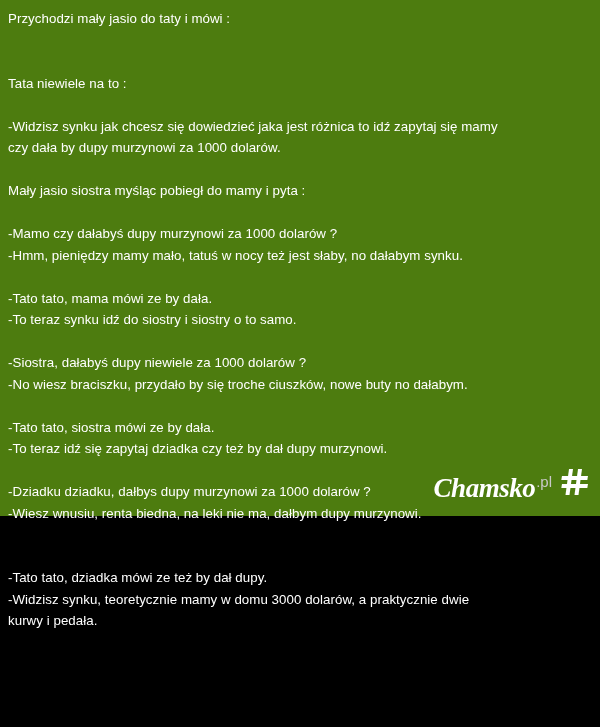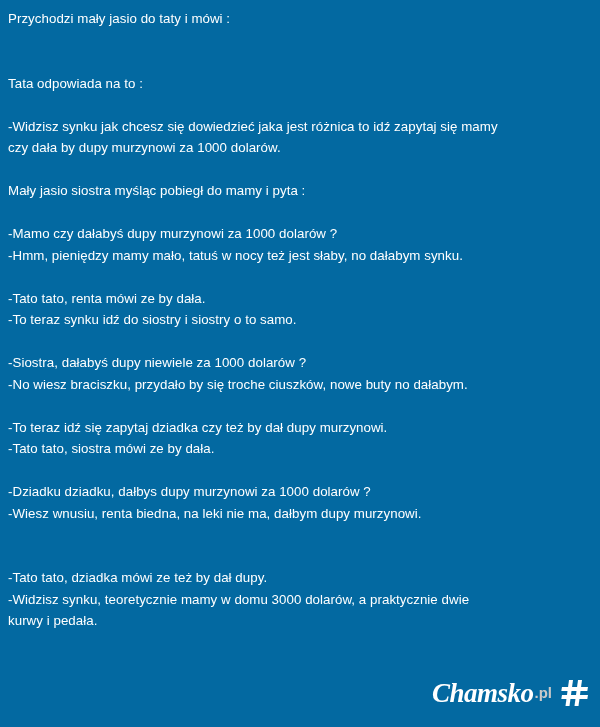--- a/index.html
+++ b/index.html
@@ -9,22 +9,22 @@
   }
   body {
     width: 600px;
     height: 727px;
     overflow: hidden;
     font-family: "Liberation Sans", sans-serif;
   }
   .page {
     position: relative;
     width: 600px;
-    height: 727px;
-    background: #0369a1;
+    height: 516px;
+    background: #4d7c0f;
     box-sizing: border-box;
   }
   .joke-body {
     position: absolute;
     left: 0;
     top: 0;
     width: 600px;
     padding: 8px 10px 0 8px;
     box-sizing: border-box;
   }
@@ -50,25 +50,25 @@
   }
   .wm-text {
     font-family: "Liberation Serif", serif;
     font-weight: bold;
     font-style: italic;
     font-size: 27px;
     color: #ffffff;
     letter-spacing: -0.5px;
     line-height: 1;
     position: relative;
-    top: 1px;
+    top: 7px;
   }
   .wm-suffix {
     font-family: "Liberation Sans", sans-serif;
-    font-weight: bold;
+    font-weight: normal;
     font-style: normal;
     font-size: 15px;
     color: #c9c9c9;
     letter-spacing: 0;
     margin-left: 1px;
   }
   .wm-mark {
     margin-left: 8px;
     width: 30px;
     height: 30px;
@@ -81,38 +81,38 @@
 </style>
 </head>
 <body>
 
 <div class="page">
 
   <div class="joke-body">
     <div class="line">Przychodzi mały jasio do taty i mówi :</div>
     <div class="line blank"></div>
     <div class="line blank"></div>
-    <div class="line">Tata odpowiada na to :</div>
+    <div class="line">Tata niewiele na to :</div>
     <div class="line blank"></div>
     <div class="line">-Widzisz synku jak chcesz się dowiedzieć jaka jest różnica to idź zapytaj się mamy</div>
     <div class="line">czy dała by dupy murzynowi za 1000 dolarów.</div>
     <div class="line blank"></div>
     <div class="line">Mały jasio siostra myśląc pobiegł do mamy i pyta :</div>
     <div class="line blank"></div>
     <div class="line">-Mamo czy dałabyś dupy murzynowi za 1000 dolarów ?</div>
     <div class="line">-Hmm, pieniędzy mamy mało, tatuś w nocy też jest słaby, no dałabym synku.</div>
     <div class="line blank"></div>
-    <div class="line">-Tato tato, renta mówi ze by dała.</div>
+    <div class="line">-Tato tato, mama mówi ze by dała.</div>
     <div class="line">-To teraz synku idź do siostry i siostry o to samo.</div>
     <div class="line blank"></div>
     <div class="line">-Siostra, dałabyś dupy niewiele za 1000 dolarów ?</div>
     <div class="line">-No wiesz braciszku, przydało by się troche ciuszków, nowe buty no dałabym.</div>
     <div class="line blank"></div>
+    <div class="line">-Tato tato, siostra mówi ze by dała.</div>
     <div class="line">-To teraz idź się zapytaj dziadka czy też by dał dupy murzynowi.</div>
-    <div class="line">-Tato tato, siostra mówi ze by dała.</div>
     <div class="line blank"></div>
     <div class="line">-Dziadku dziadku, dałbys dupy murzynowi za 1000 dolarów ?</div>
     <div class="line">-Wiesz wnusiu, renta biedna, na leki nie ma, dałbym dupy murzynowi.</div>
     <div class="line blank"></div>
     <div class="line blank"></div>
     <div class="line">-Tato tato, dziadka mówi ze też by dał dupy.</div>
     <div class="line">-Widzisz synku, teoretycznie mamy w domu 3000 dolarów, a praktycznie dwie</div>
     <div class="line">kurwy i pedała.</div>
   </div>
 

